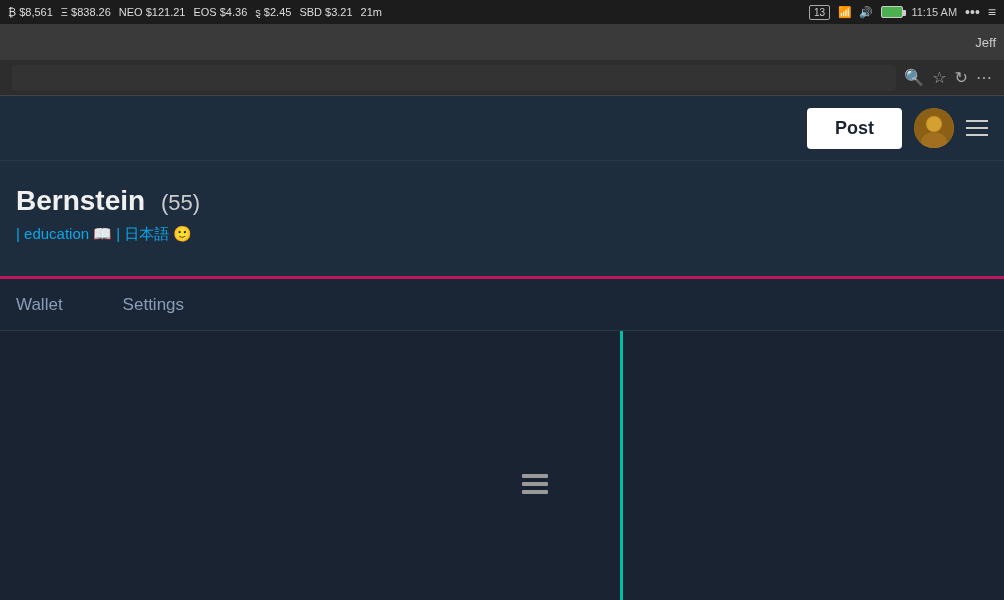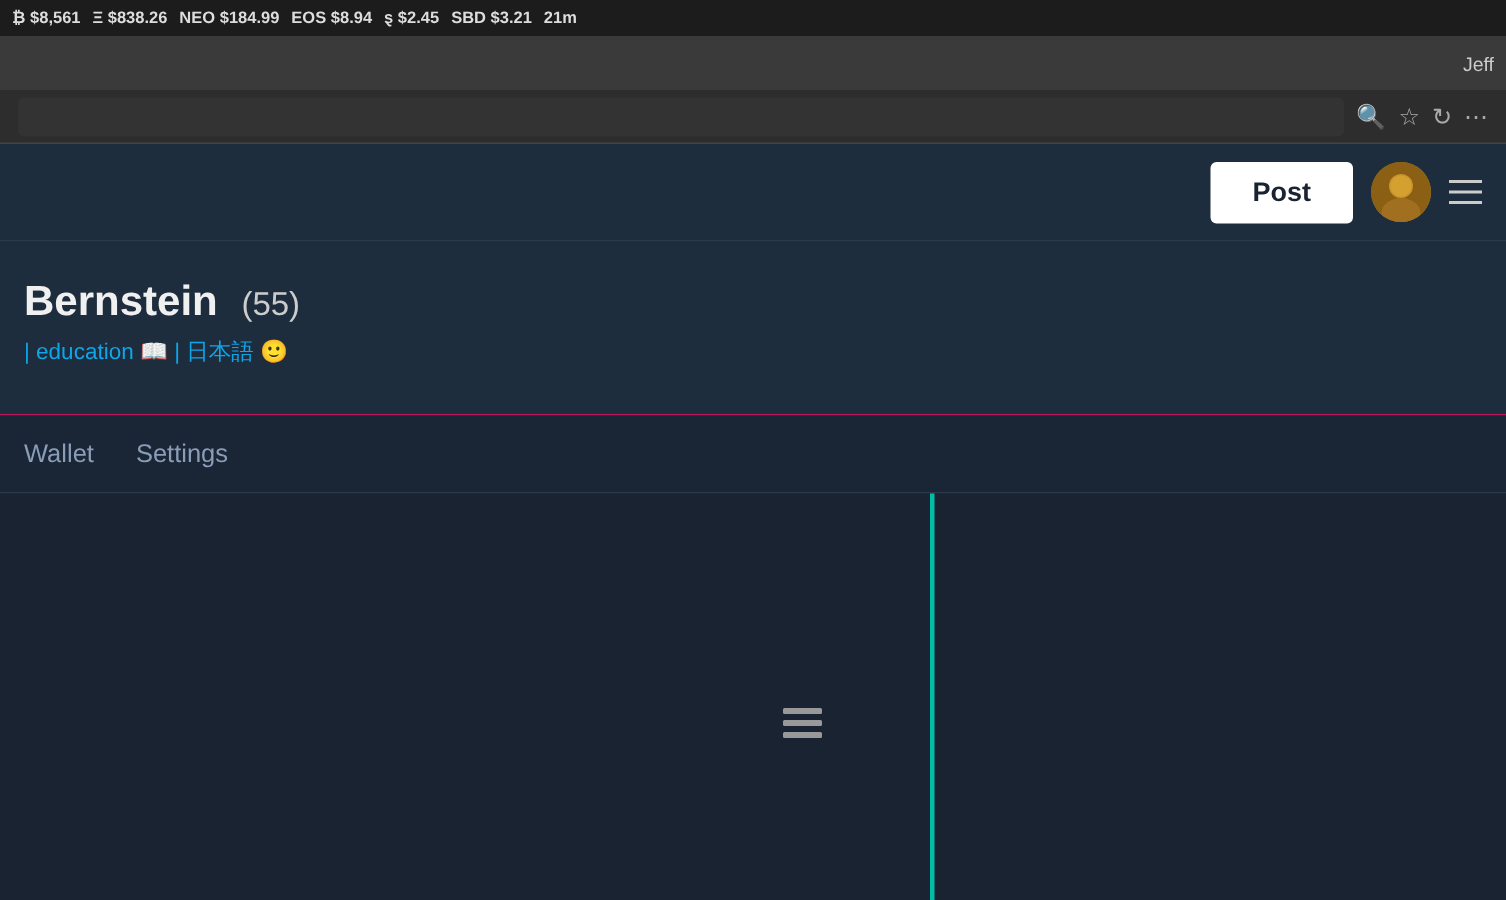--- a/index.html
+++ b/index.html
@@ -14,21 +14,20 @@
     
     .system-bar {
       background: #1c1c1c;
       height: 24px;
       display: flex;
       align-items: center;
       padding: 0 8px;
       gap: 10px;
       font-size: 11px;
       color: #ccc;
-      font-weight: bold;
     }
     .system-bar .crypto-prices {
       display: flex;
       gap: 8px;
       align-items: center;
       flex: 1;
     }
     .system-bar .crypto-item {
       display: flex;
       align-items: center;
@@ -135,21 +134,21 @@
       display: block;
       width: 22px;
       height: 2px;
       background: #ccc;
     }
 
     
     .profile-section {
       background: #1e2d3d;
       padding: 24px 16px 20px 16px;
-      border-bottom: 1px solid #be185d;
+      border-bottom: 3px solid #be185d;
     }
     .profile-name {
       font-size: 28px;
       font-weight: 700;
       color: #f0f0f0;
       margin-bottom: 8px;
     }
     .profile-name .rep {
       font-weight: 400;
       color: #ccc;
@@ -176,21 +175,21 @@
       color: #7a9ab8;
     }
 
     
     .profile-tabs {
       background: #1a2535;
       height: 52px;
       display: flex;
       align-items: center;
       padding: 0 16px;
-      gap: 28px;
+      gap: 60px;
       border-bottom: 1px solid #2a3a4a;
     }
     .tab-item {
       font-size: 17px;
       color: #8a9db8;
       cursor: pointer;
       padding: 4px 0;
       text-decoration: none;
     }
 
@@ -227,25 +226,34 @@
       font-size: 22px;
     }
   </style>
 </head>
 <body>
 
 <div class="system-bar">
   <div class="crypto-prices">
     <span class="crypto-item">₿ $8,561</span>
     <span class="crypto-item">Ξ $838.26</span>
-    <span class="crypto-item">NEO $184.99</span>
-    <span class="crypto-item">EOS $8.94</span>
+    <span class="crypto-item">NEO $121.21</span>
+    <span class="crypto-item">EOS $4.36</span>
     <span class="crypto-item">ȿ $2.45</span>
     <span class="crypto-item">SBD $3.21</span>
     <span class="crypto-item">21m</span>
+  </div>
+  <div class="right-icons">
+    <span style="border:1px solid #aaa;padding:1px 4px;border-radius:2px;font-size:10px;">13</span>
+    <span>📶</span>
+    <span>🔊</span>
+    <span class="battery-icon"></span>
+    <span>11:15 AM</span>
+    <span style="font-size:14px;color:#ccc;cursor:pointer;">•••</span>
+    <span style="font-size:14px;color:#ccc;cursor:pointer;">≡</span>
   </div>
 </div>
 
 <div class="browser-chrome">
   <span style="color:#ccc;font-size:13px;margin-left:auto;">Jeff</span>
 </div>
 
 <div class="url-bar">
   <input class="url-input" type="text" value="" style="background: rgb(51, 51, 51); color: rgb(204, 204, 204); font-size: 13px;">
   <span style="color:#aaa;font-size:16px;cursor:pointer;">🔍</span>

